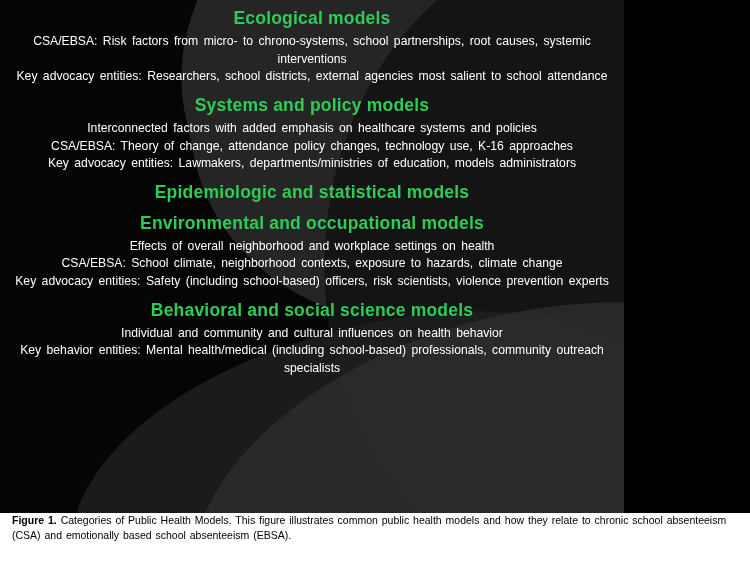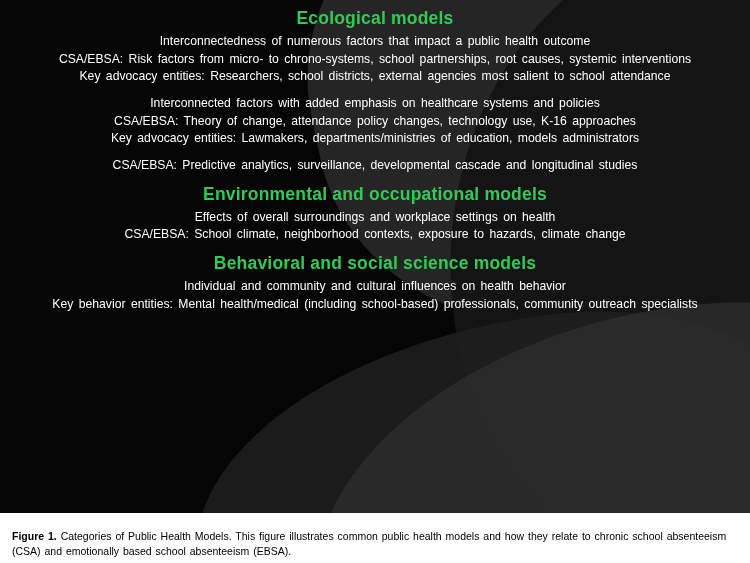--- a/index.html
+++ b/index.html
@@ -13,21 +13,21 @@
   .page {
     position: relative;
     width: 750px;
     height: 563px;
     overflow: hidden;
     background: #000000;
     box-sizing: border-box;
   }
   .slide {
     position: relative;
-    width: 750px;
+    width: 624px;
     height: 513px;
     background: #050505;
     overflow: hidden;
   }
   
   .bg-shape-1 {
     position: absolute;
     top: -160px;
     right: -120px;
     width: 560px;
@@ -92,21 +92,21 @@
     line-height: 1.45;
     word-spacing: 2px;
   }
   .caption {
     position: relative;
     z-index: 3;
     background: #ffffff;
     color: #000000;
     height: 50px;
     box-sizing: border-box;
-    padding: 16px 12px 0 12px;
+    padding: 0 12px 0 12px;
     font-size: 10.5px;
     line-height: 1.4;
     text-align: left;
     word-spacing: 1px;
   }
   .caption b {
     font-weight: bold;
   }
   .caption .cap-sep {
     font-weight: bold;
@@ -120,39 +120,40 @@
   <div class="slide">
     <div class="bg-shape-1"></div>
     <div class="bg-shape-2"></div>
     <div class="bg-shape-3"></div>
     <div class="bg-shape-4"></div>
 
     <div class="content">
 
       <div class="block">
         <div class="block-title">Ecological models</div>
-        <div class="block-line">Interconnectedness of numerous factors that impact a public health outcome</div>
         <div class="block-line">CSA/EBSA: Risk factors from micro- to chrono-systems, school partnerships, root causes, systemic interventions</div>
         <div class="block-line">Key advocacy entities: Researchers, school districts, external agencies most salient to school attendance</div>
       </div>
 
       <div class="block">
+        <div class="block-title">Systems and policy models</div>
         <div class="block-line">Interconnected factors with added emphasis on healthcare systems and policies</div>
         <div class="block-line">CSA/EBSA: Theory of change, attendance policy changes, technology use, K-16 approaches</div>
         <div class="block-line">Key advocacy entities: Lawmakers, departments/ministries of education, models administrators</div>
       </div>
 
       <div class="block">
-        <div class="block-line">CSA/EBSA: Predictive analytics, surveillance, developmental cascade and longitudinal studies</div>
+        <div class="block-title">Epidemiologic and statistical models</div>
       </div>
 
       <div class="block">
         <div class="block-title">Environmental and occupational models</div>
-        <div class="block-line">Effects of overall surroundings and workplace settings on health</div>
+        <div class="block-line">Effects of overall neighborhood and workplace settings on health</div>
         <div class="block-line">CSA/EBSA: School climate, neighborhood contexts, exposure to hazards, climate change</div>
+        <div class="block-line">Key advocacy entities: Safety (including school-based) officers, risk scientists, violence prevention experts</div>
       </div>
 
       <div class="block">
         <div class="block-title">Behavioral and social science models</div>
         <div class="block-line">Individual and community and cultural influences on health behavior</div>
         <div class="block-line">Key behavior entities: Mental health/medical (including school-based) professionals, community outreach specialists</div>
       </div>
 
     </div>
   </div>

